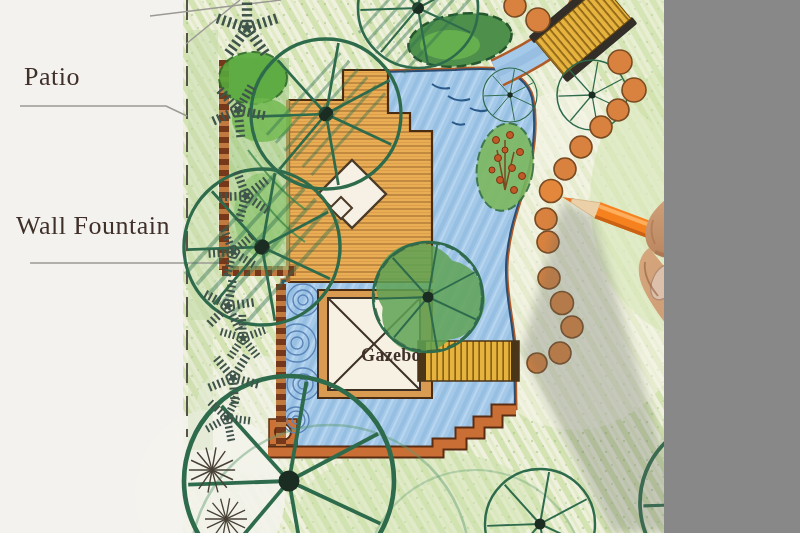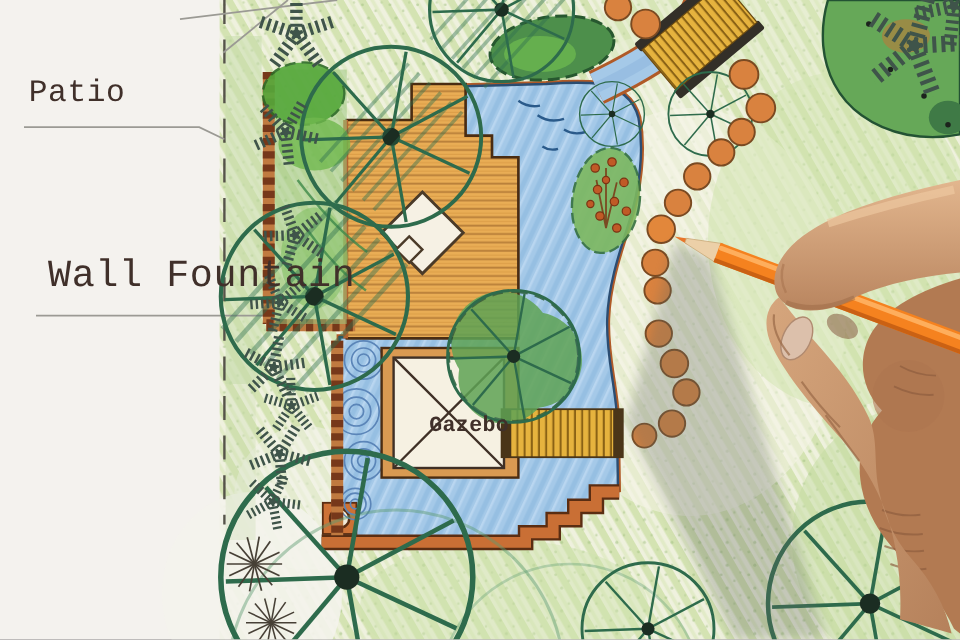--- a/index.html
+++ b/index.html
@@ -1,21 +1,21 @@
 <!DOCTYPE html>
 <html style="--paper: #f4f2ee; --groundBase: #eff1de; --groundStripe: #d4e3b2; --water: #a5c9e8; --waterEdge: #2b4d72; --deck: #e9ad55; --deckLine: #b9803a; --coping: #c96f35; --wall: #b4632f; --stone: #d9823f; --foliageDark: #2e6b4c; --foliageMid: #4d8f4b; --pencil: #f5821f; --skin: #c28e67; --labelText: #40302a; --leader: #9b9a94;"><head>
 <meta charset="utf-8">
 <style>
   html,body{margin:0;padding:0;background:#888;}
-  .stage{position:relative;width:800px;height:533px;overflow:hidden;background:var(--paper,#f4f2ee);
-         font-family:Liberation Mono, monospace;}
+  .stage{position:relative;width:664px;height:533px;overflow:hidden;background:var(--paper,#f4f2ee);
+         font-family:Liberation Serif, serif;}
   .stage svg{position:absolute;left:0;top:0;}
   .plan-label{position:absolute;color:var(--labelText,#40302a);letter-spacing:.5px;white-space:nowrap;}
   .lbl-patio{left:24px;top:62px;font-size:26px;}
-  .lbl-wf{left:40px;top:211px;font-size:32px;}
+  .lbl-wf{left:16px;top:211px;font-size:26px;}
   .lbl-gazebo{left:346px;top:345px;width:90px;text-align:center;font-size:18px;font-weight:700;letter-spacing:.3px;}
 </style>
 </head>
 <body>
 
 <div class="stage">
 
 <svg width="800" height="533" viewBox="0 0 800 533">
   <defs>
     <pattern id="pGround" width="16" height="16" patternUnits="userSpaceOnUse" patternTransform="rotate(-30)">

